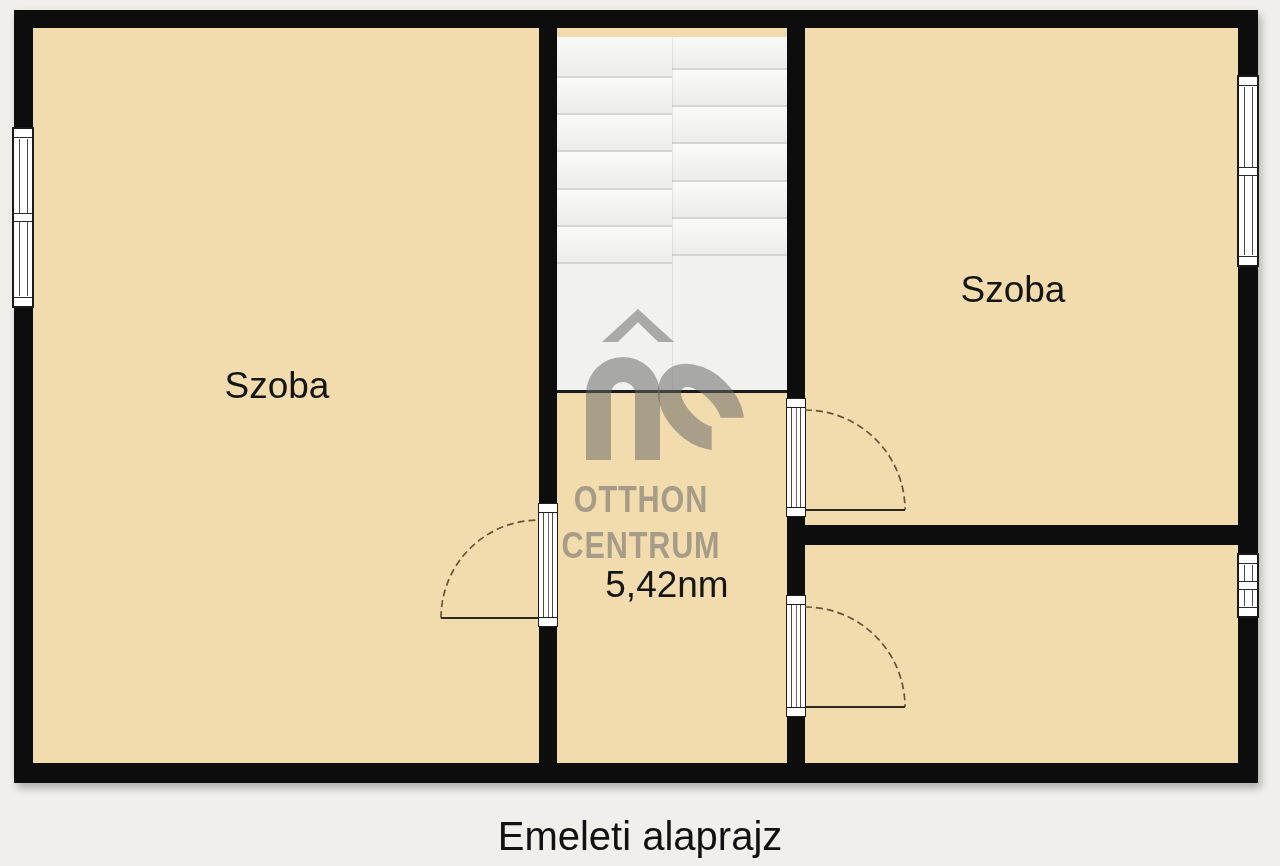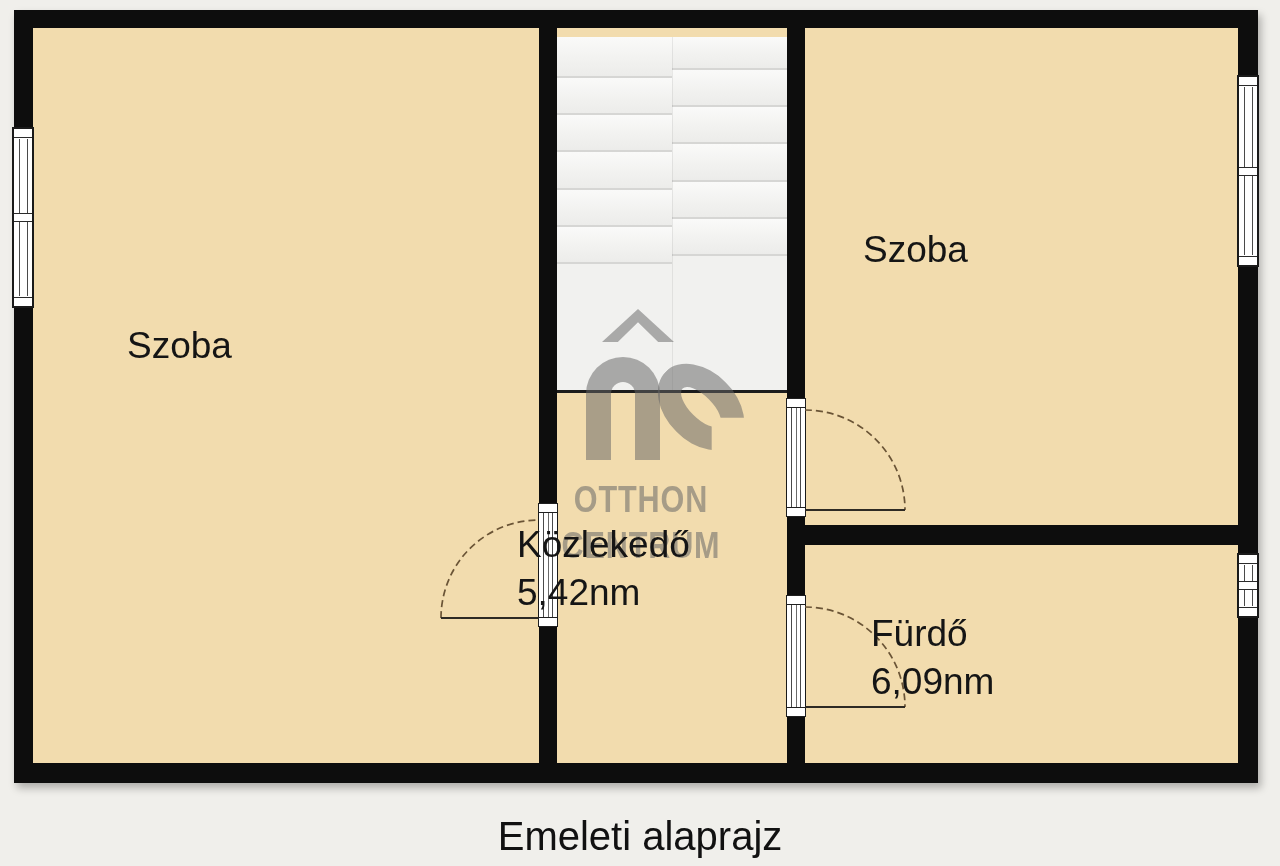--- a/index.html
+++ b/index.html
@@ -88,22 +88,22 @@
   .wm-c{position:absolute;left:666px;top:357px;width:70px;height:100px;
     border:24px solid rgba(103,103,103,.52);border-radius:50%;
     border-bottom-color:transparent;transform:rotate(-45deg);}
   .wm-text{position:absolute;width:300px;text-align:center;
     font-size:36px;font-weight:bold;letter-spacing:1px;
     color:rgba(103,103,103,.55);transform:scaleX(.85);}
   .wm-line1{left:491px;top:479px;}
   .wm-line2{left:491px;top:525px;}
 
   
-  .room-label{position:absolute;width:300px;text-align:left;z-index:4;
-    color:var(--label);font-size:37px;line-height:48px;}
+  .room-label{position:absolute;width:300px;text-align:center;z-index:4;
+    color:var(--label);font-size:37px;line-height:48px;margin-top:40px;}
   .label-szoba-left{left:127px;top:322px;}
   .label-szoba-right{left:863px;top:226px;}
   .label-kozlekedo{left:517px;top:521px;}
   .label-furdo{left:871px;top:610px;}
 
   
   .caption{position:absolute;left:0;top:814px;width:1280px;text-align:center;
     font-size:40px;color:#111;z-index:4;}
 </style>
 </head>
@@ -205,23 +205,18 @@
     <div class="wm-text wm-line2">CENTRUM</div>
   </div>
 
   <div class="room-label label-szoba-left">
     <div>Szoba</div>
   </div>
   <div class="room-label label-szoba-right">
     <div>Szoba</div>
   </div>
   <div class="room-label label-kozlekedo">
-    <div>Közlekedő</div>
     <div>5,42nm</div>
   </div>
-  <div class="room-label label-furdo">
-    <div>Fürdő</div>
-    <div>6,09nm</div>
-  </div>
 
   <div class="caption">Emeleti alaprajz</div>
 
 </div>
 
 </body></html>

